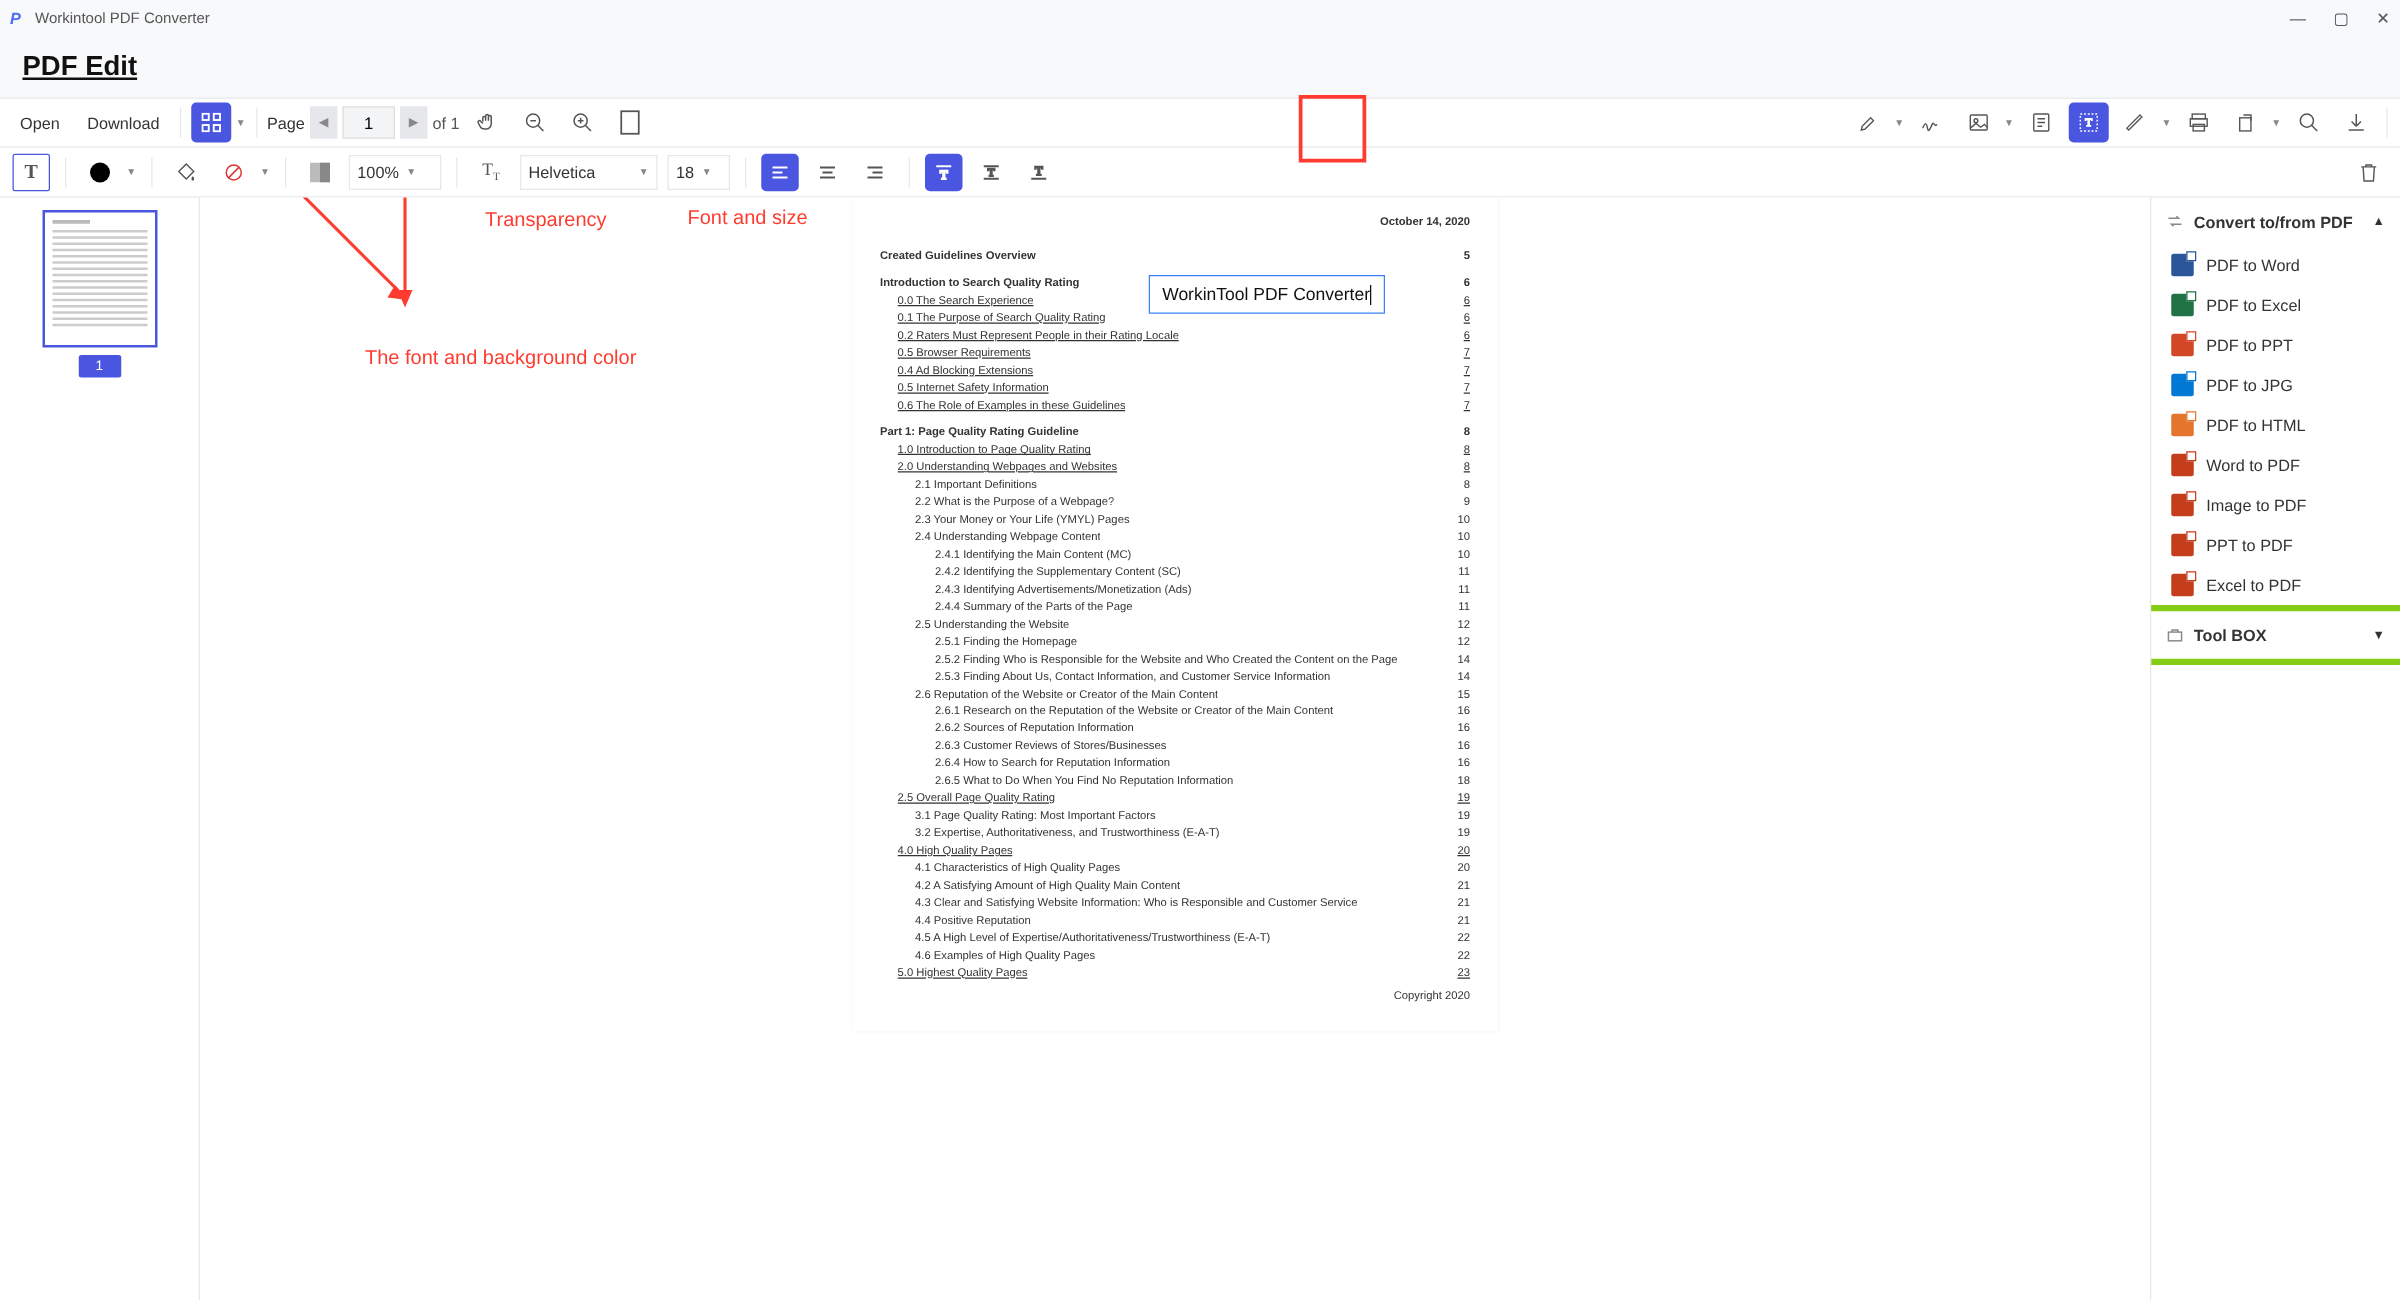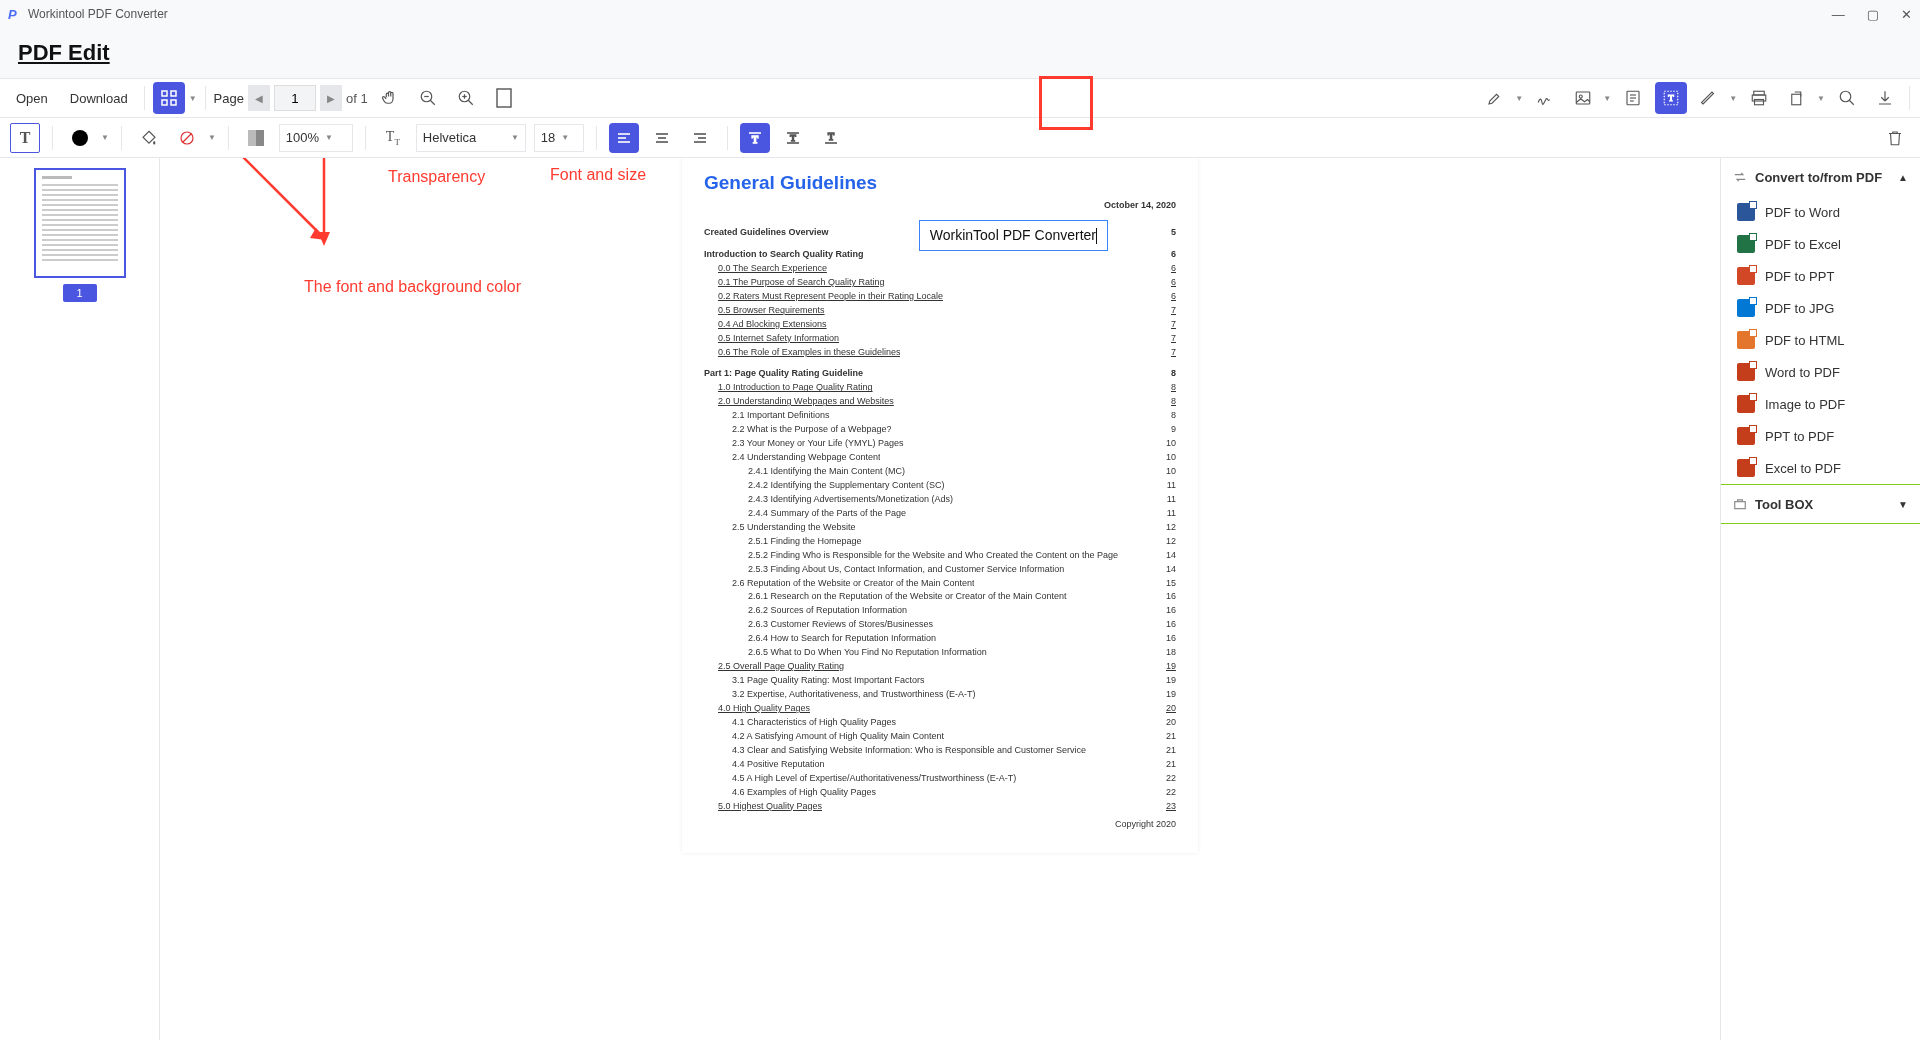--- a/index.html
+++ b/index.html
@@ -43,21 +43,21 @@
 .page .textbox { position: absolute; border: 1px solid #3b82f6; padding: 6px 10px; font-size: 14px; color: #111; top: 62px; right: 90px; background: #fff; font-family: Helvetica, Arial, sans-serif; }
 .page .textbox::after { content: ''; display: inline-block; width: 1px; height: 16px; background: #111; vertical-align: middle; }
 .toc-row { display: flex; justify-content: space-between; line-height: 1.55; }
 .toc-row.bold { font-weight: 700; margin-top: 8px; }
 .toc-row .t { white-space: nowrap; overflow: hidden; }
 .ind1 { padding-left: 14px; text-decoration: underline; }
 .ind2 { padding-left: 28px; }
 .ind3 { padding-left: 44px; }
 .copyright { text-align: right; margin-top: 6px; font-size: 9px; }
 .rightpanel { width: 200px; border-left: 1px solid #e5e7eb; display: flex; flex-direction: column; }
-.rp-section { border-bottom: 1px solid #84cc16; }
+.rp-section { border-bottom: 5px solid #84cc16; }
 .rp-section-h { height: 38px; display: flex; align-items: center; padding: 0 12px; font-weight: 700; font-size: 13px; gap: 8px; cursor: pointer; }
 .rp-section-h .caret { margin-left: auto; font-size: 10px; }
 .rp-item { height: 32px; display: flex; align-items: center; padding: 0 16px; gap: 10px; font-size: 13px; cursor: pointer; }
 .ficon { width: 18px; height: 18px; display: flex; align-items: center; justify-content: center; border-radius: 2px; font-size: 8px; font-weight: 700; color: #fff; position: relative; }
 .ficon::before { content: ''; position: absolute; top: -2px; right: -2px; width: 6px; height: 6px; background: #fff; border: 1px solid currentColor; }
 svg { display: block; }
 .redbox { position: absolute; border: 3px solid #ff3b30; pointer-events: none; }
 .arrow-svg { position: absolute; pointer-events: none; }
 </style>
 </head>
@@ -309,36 +309,35 @@
           <div></div>
           <div></div>
         </div>
     </div>
     <div class="thumbnum">1</div>
   </div>
 
   <div class="canvas">
     <div class="annot-red" style="left:228px;top:10px">Transparency</div>
     <div class="annot-red" style="left:390px;top:8px">Font and size</div>
-    <div class="annot-red" style="left:144px;top:120px">The font and background color</div>
+    <div class="annot-red" style="left:132px;top:120px">The font and background color</div>
     <svg class="arrow-svg" style="left:16px;top:-68px" width="170" height="170">
         <line x1="6" y1="6" x2="150" y2="150" stroke="#ff3b30" stroke-width="2.5"></line>
         <polygon points="150,150 140,138 134,148" fill="#ff3b30"></polygon>
       </svg>
     <svg class="arrow-svg" style="left:148px;top:-70px" width="40" height="170">
         <line x1="16" y1="6" x2="16" y2="150" stroke="#ff3b30" stroke-width="2.5"></line>
         <polygon points="16,158 10,144 22,144" fill="#ff3b30"></polygon>
       </svg>
     <svg class="arrow-svg" style="left:900px;top:0px" width="40" height="120">
         <line x1="16" y1="6" x2="16" y2="100" stroke="#ff3b30" stroke-width="2.5"></line>
         <polygon points="16,108 10,94 22,94" fill="#ff3b30"></polygon>
       </svg>
 
     <div class="page">
-      <h2>General Guidelines</h2>
       <div class="date">October 14, 2020</div>
       <div class="textbox"><span>WorkinTool PDF Converter</span></div>
       <div id="toc">
           <div class="toc-row bold">
             <span class="t">Created Guidelines Overview</span>
             <span style="font-weight: 700;">5</span>
           </div>
           <div class="toc-row bold">
             <span class="t">Introduction to Search Quality Rating</span>
             <span style="font-weight: 700;">6</span>

